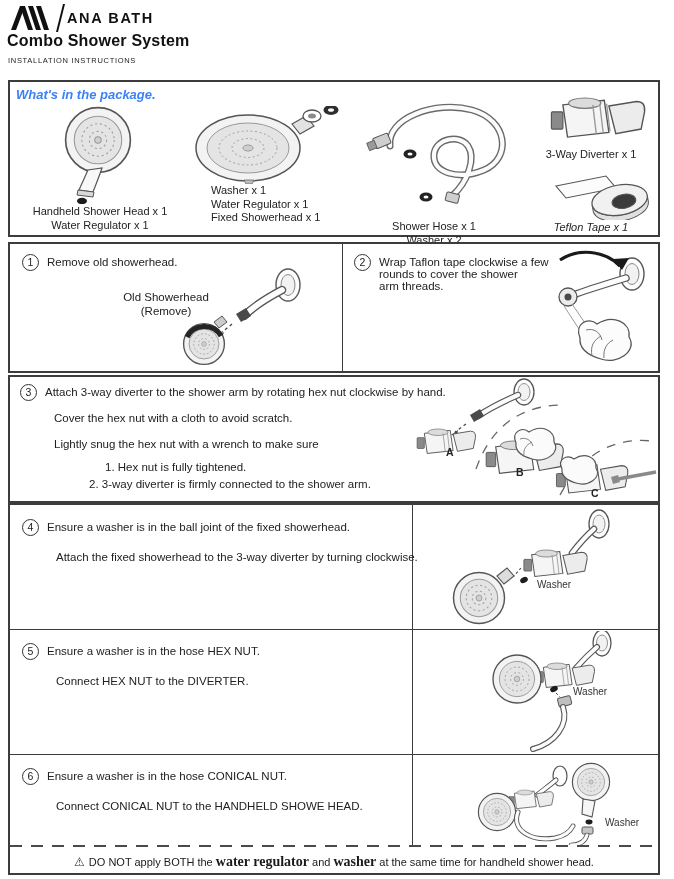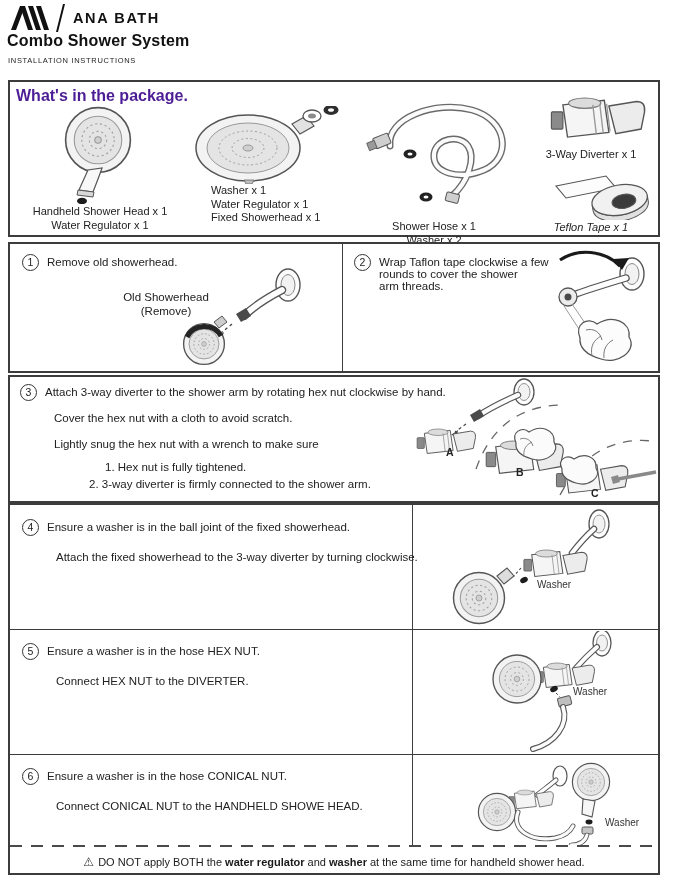--- a/index.html
+++ b/index.html
@@ -1,47 +1,47 @@
 <!DOCTYPE html>
 <html><head>
 <meta charset="utf-8">
 <style>
   html,body{margin:0;padding:0;background:#fff;}
   .page{position:relative;width:674px;height:879px;background:#fff;overflow:hidden;
         font-family:"Liberation Sans",sans-serif;color:#1f1f1f;}
   .abs{position:absolute;}
   .nowrap{white-space:nowrap;}
   
-  .logo{left:10px;top:4px;display:flex;align-items:center;gap:7px;}
+  .logo{left:10px;top:4px;display:flex;align-items:center;gap:1px;}
   .brand{font-weight:bold;font-size:14.5px;letter-spacing:1.6px;color:#111;}
   .title{left:7px;top:32px;font-size:16px;font-weight:bold;letter-spacing:.2px;color:#111;}
   .subtitle{left:8px;top:56px;font-size:7.5px;letter-spacing:.7px;color:#222;}
   
   .box{position:absolute;border:2px solid #3c3c3c;box-sizing:border-box;background:#fff;}
   .pkg{left:8px;top:80px;width:652px;height:157px;}
   .s12{left:8px;top:242px;width:652px;height:131px;}
   .s3{left:8px;top:375px;width:652px;height:128px;}
   .s456{left:8px;top:503px;width:652px;height:372px;}
   .vline{position:absolute;width:1px;background:#3c3c3c;}
   .hline{position:absolute;left:0;right:0;height:1px;background:#3c3c3c;}
   .dashline{position:absolute;left:0;right:0;height:2px;
     background:repeating-linear-gradient(90deg,#4a4a4a 0 12px,transparent 12px 21px);}
   
-  .pkg-heading{left:6px;top:5px;font-size:16px;font-weight:bold;color:#4c1d95;}
+  .pkg-heading{left:6px;top:5px;font-size:13px;font-weight:bold;color:#3b82f6;font-style:italic;}
   .pkg-label{font-size:11px;line-height:13.5px;color:#222;}
   .center{text-align:center;}
   .stepline{position:absolute;display:flex;gap:8px;align-items:flex-start;}
   .cnum{flex:0 0 auto;width:15px;height:15px;border:1.3px solid #333;border-radius:50%;
         font-size:10.5px;line-height:15px;text-align:center;color:#222;margin-top:-2px;}
   .stext{font-size:11.5px;color:#222;}
   .sline{position:absolute;font-size:11.5px;color:#222;white-space:nowrap;margin-left:11px;}
   .figlabel{font-size:11.5px;line-height:14px;color:#222;}
   .footer{position:absolute;left:0;right:0;top:344px;height:26px;display:flex;
           align-items:center;justify-content:center;font-size:11px;color:#1a1a1a;white-space:pre;}
-  .footer b{font-size:11px;}
+  .footer b{font-size:14px;font-family:Liberation Serif, serif;}
   .warn-ico{font-size:12px;margin-right:4px;color:#2a2a2a;}
   svg{display:block;}
   svg text{font-family:"Liberation Sans",sans-serif;}
 </style>
 </head>
 <body>
 
 <div class="page">
 
   <div class="abs logo">

